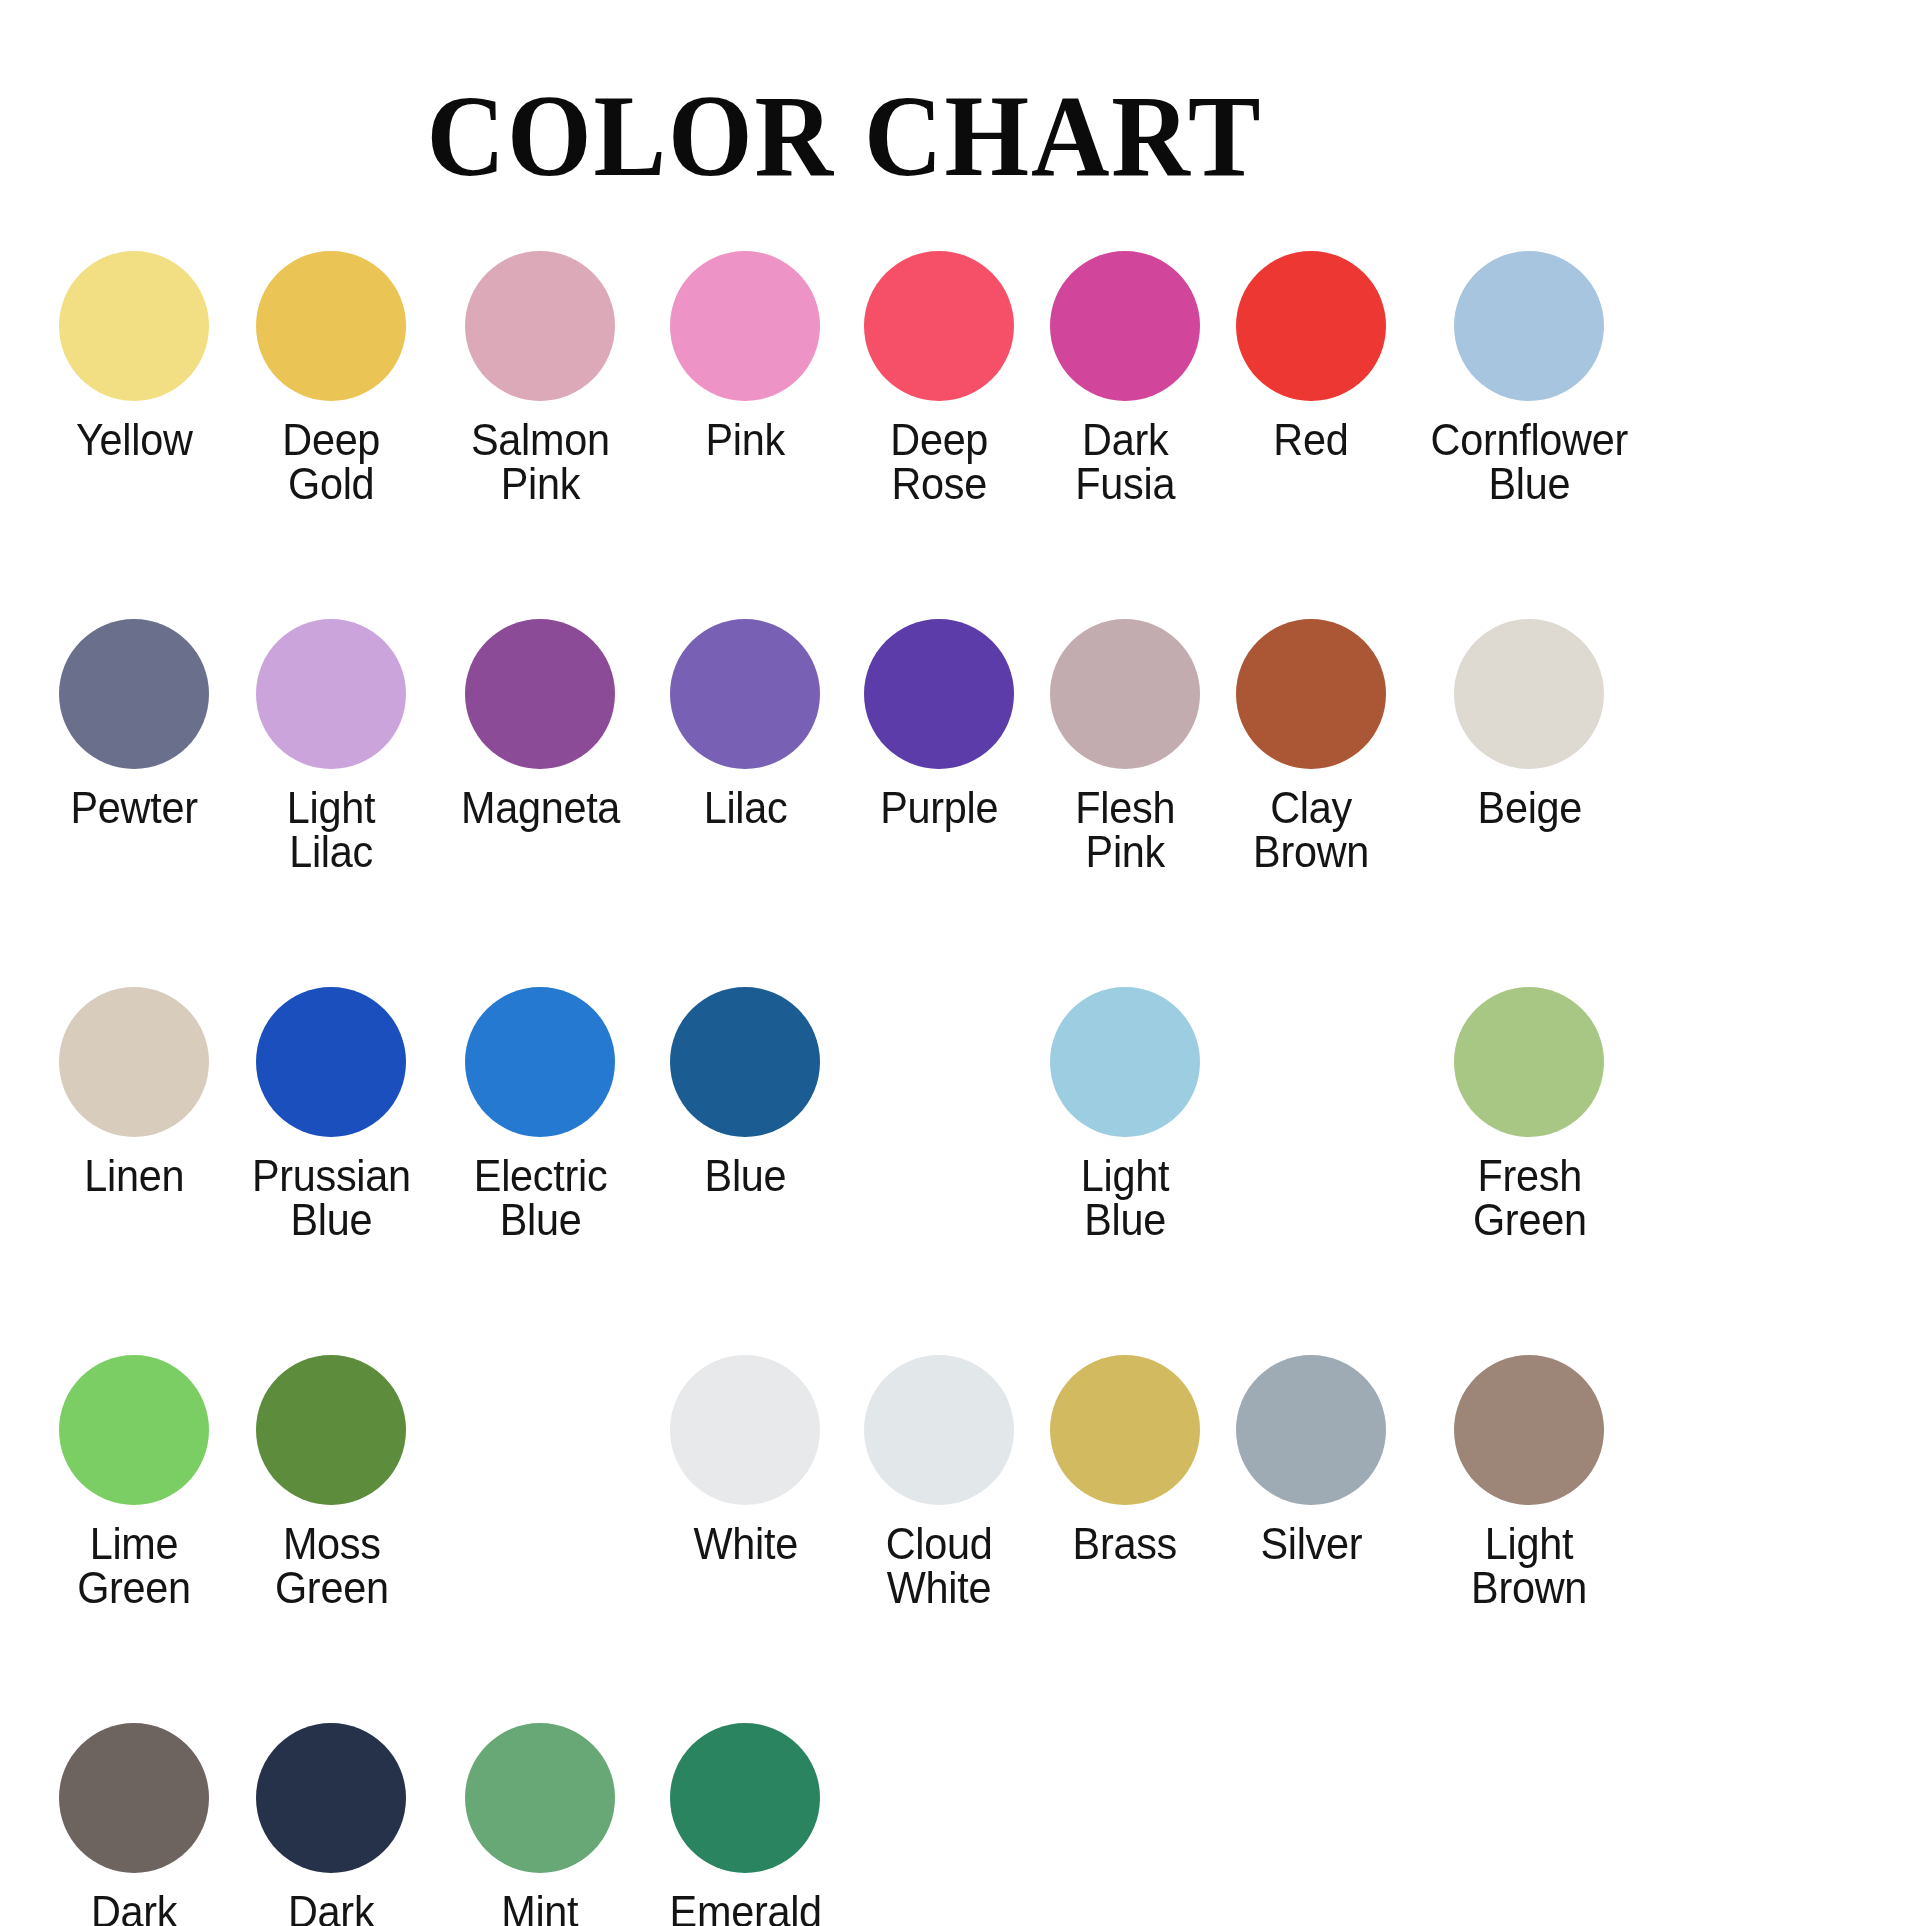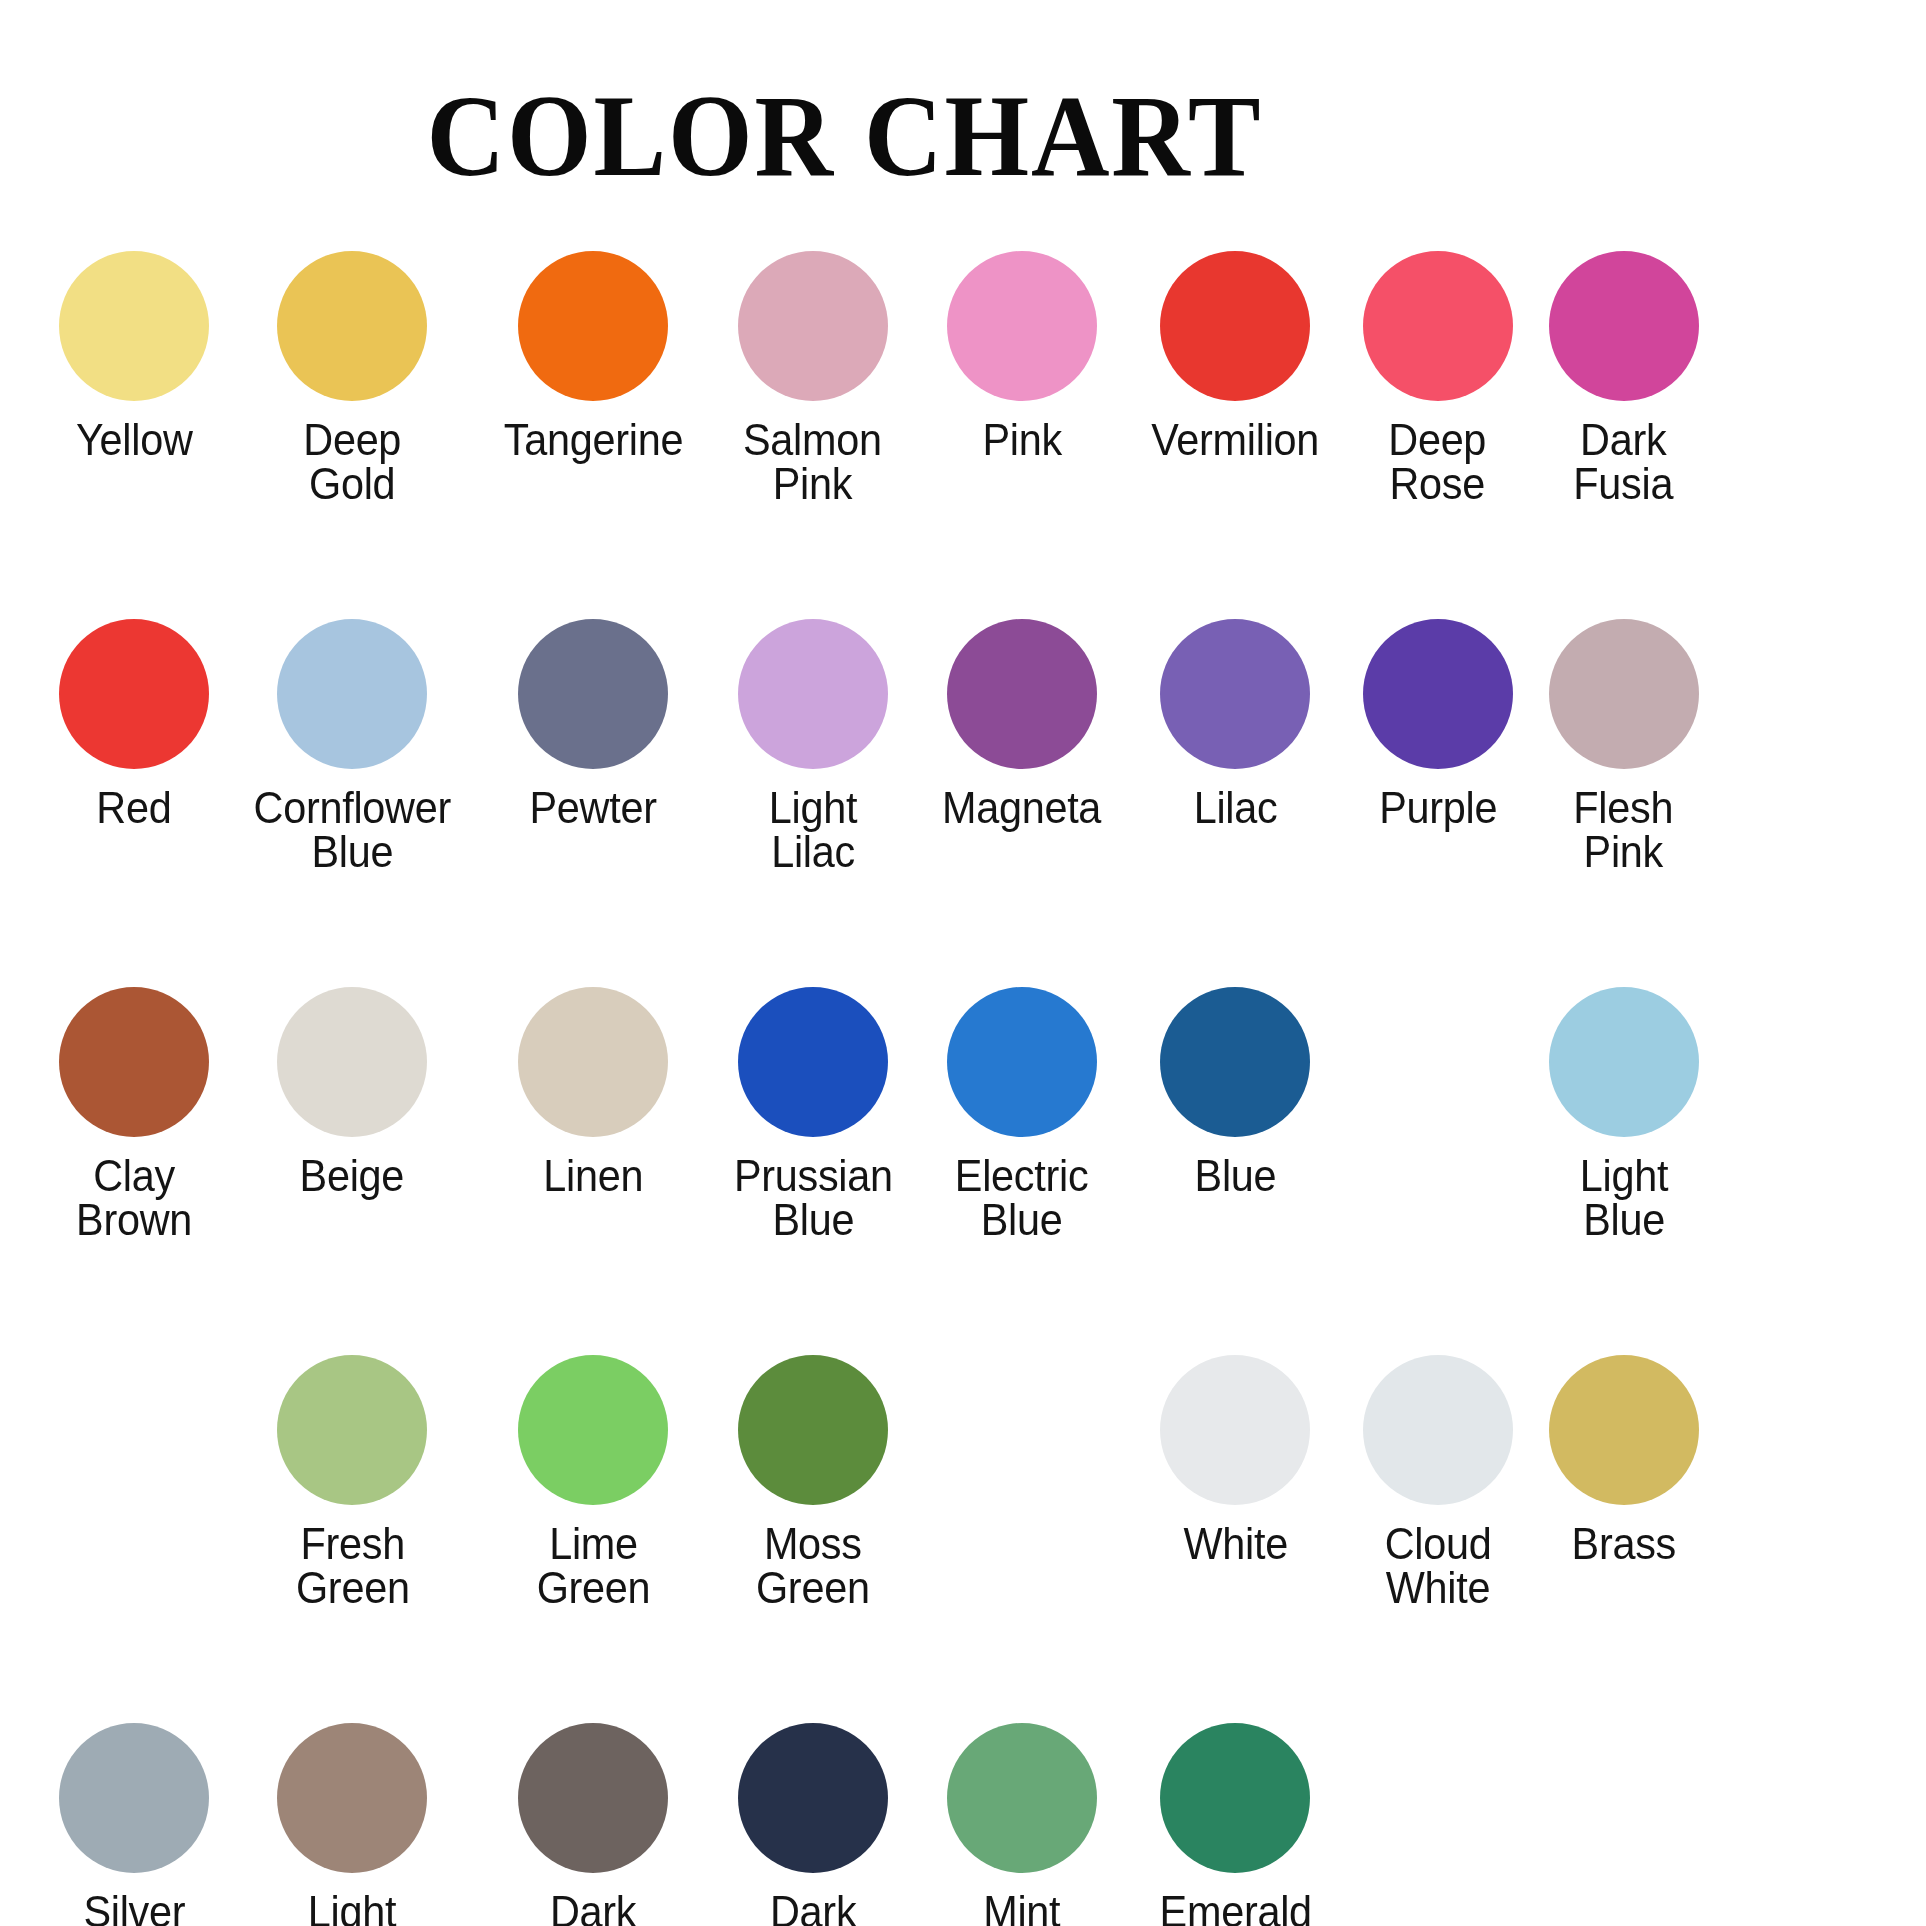--- a/index.html
+++ b/index.html
@@ -91,37 +91,29 @@
       <div class="swatch-cell">
         <div class="swatch-dot" style="background: rgb(242, 223, 132);"></div>
         <div class="swatch-label">Yellow</div>
       </div>
       <div class="swatch-cell">
         <div class="swatch-dot" style="background: rgb(234, 196, 85);"></div>
         <div class="swatch-label">Deep
 Gold</div>
       </div>
       <div class="swatch-cell">
-        <div class="swatch-dot" style="background: rgb(240, 106, 16);"></div>
-        <div class="swatch-label">Tangerine</div>
-      </div>
-      <div class="swatch-cell">
         <div class="swatch-dot" style="background: rgb(220, 169, 184);"></div>
         <div class="swatch-label">Salmon
 Pink</div>
       </div>
       <div class="swatch-cell">
         <div class="swatch-dot" style="background: rgb(238, 147, 198);"></div>
         <div class="swatch-label">Pink</div>
       </div>
       <div class="swatch-cell">
-        <div class="swatch-dot" style="background: rgb(232, 55, 47);"></div>
-        <div class="swatch-label">Vermilion</div>
-      </div>
-      <div class="swatch-cell">
         <div class="swatch-dot" style="background: rgb(245, 80, 104);"></div>
         <div class="swatch-label">Deep
 Rose</div>
       </div>
       <div class="swatch-cell">
         <div class="swatch-dot" style="background: rgb(209, 69, 155);"></div>
         <div class="swatch-label">Dark
 Fusia</div>
       </div>
       <div class="swatch-cell">

